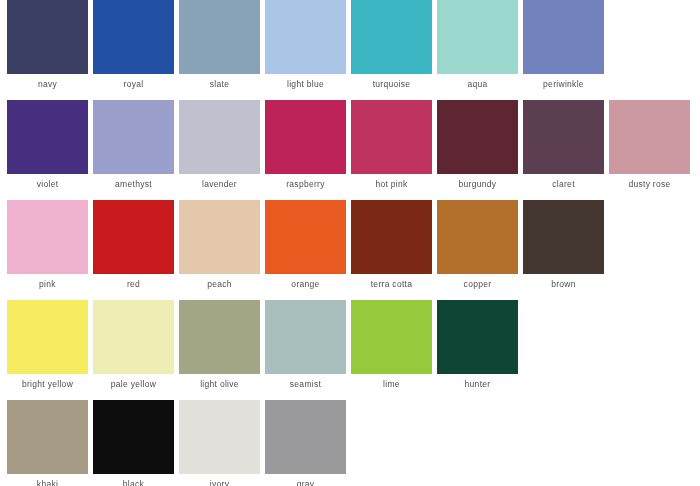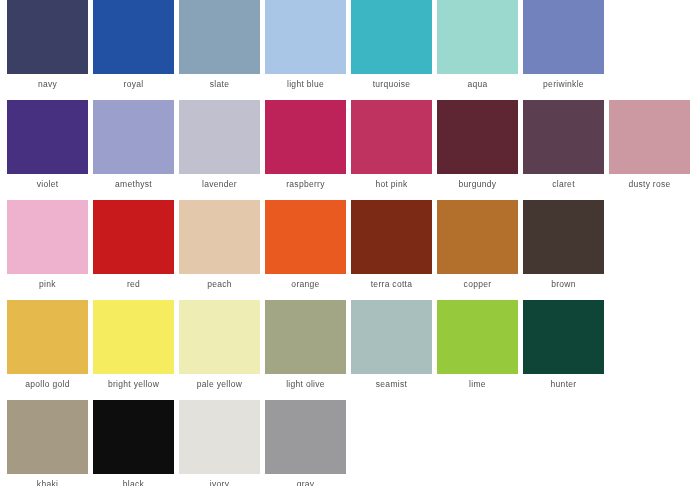--- a/index.html
+++ b/index.html
@@ -149,24 +149,20 @@
         <div class="swatch-chip" style="background-color: rgb(179, 112, 44);"></div>
         <div class="swatch-label">copper</div>
       </div>
       <div class="swatch-cell">
         <div class="swatch-chip" style="background-color: rgb(68, 54, 48);"></div>
         <div class="swatch-label">brown</div>
       </div>
     </div>
     <div class="swatch-row row-3">
       <div class="swatch-cell">
-        <div class="swatch-chip" style="background-color: rgb(229, 185, 75);"></div>
-        <div class="swatch-label">apollo gold</div>
-      </div>
-      <div class="swatch-cell">
         <div class="swatch-chip" style="background-color: rgb(245, 236, 95);"></div>
         <div class="swatch-label">bright yellow</div>
       </div>
       <div class="swatch-cell">
         <div class="swatch-chip" style="background-color: rgb(238, 238, 180);"></div>
         <div class="swatch-label">pale yellow</div>
       </div>
       <div class="swatch-cell">
         <div class="swatch-chip" style="background-color: rgb(163, 166, 132);"></div>
         <div class="swatch-label">light olive</div>

